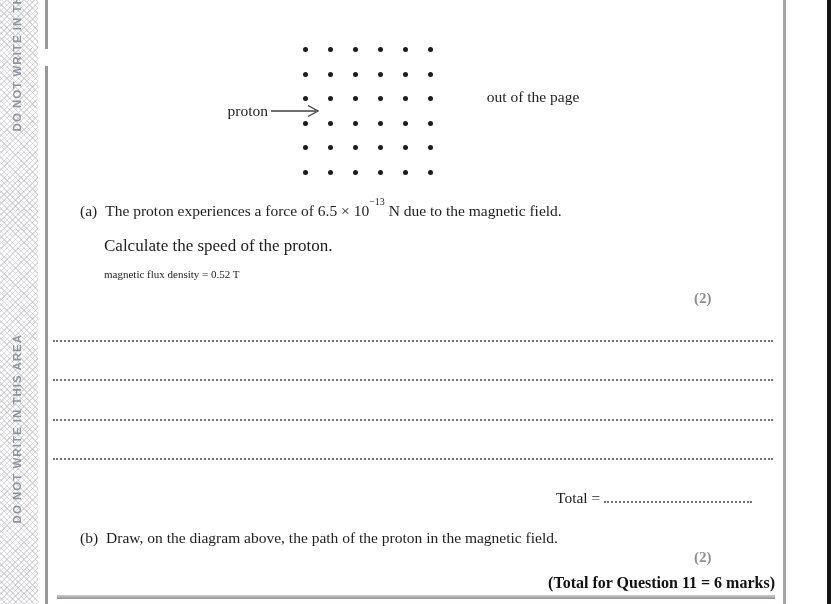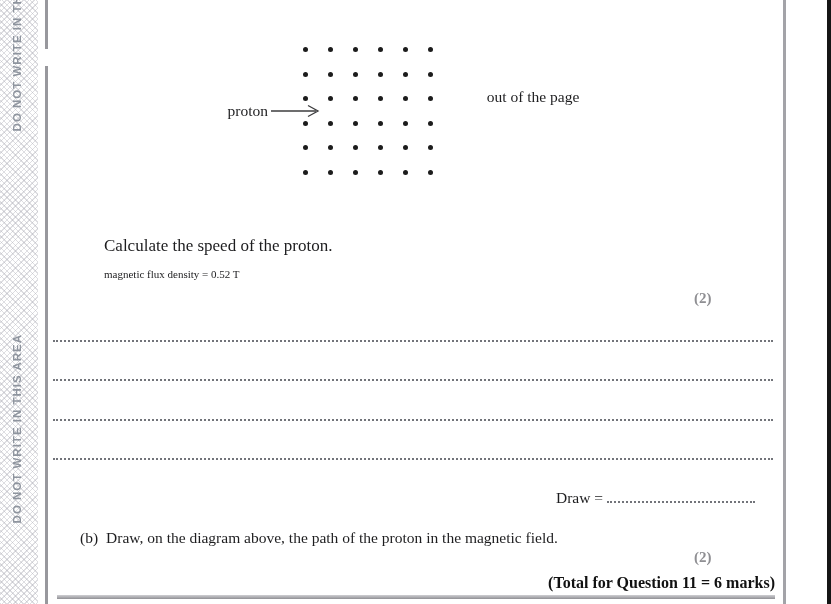--- a/index.html
+++ b/index.html
@@ -116,33 +116,36 @@
       <span class="dot" style="left: 50px; top: 123px;"></span>
       <span class="dot" style="left: 75px; top: 123px;"></span>
       <span class="dot" style="left: 100px; top: 123px;"></span>
       <span class="dot" style="left: 125px; top: 123px;"></span>
     </div>
 
   <div class="field-label">
     <div>out of the page</div>
   </div>
 
+  <div class="para para-a">
+    <span class="plabel">(a)</span><span>The proton experiences a force of 6.5 × 10</span><sup class="exp">−13</sup><span> N due to the magnetic field.</span>
+  </div>
   <div class="calc">Calculate the speed of the proton.</div>
   <div class="given">magnetic flux density = 0.52 T</div>
   <div class="marks marks-a">(2)</div>
 
   <div class="answer-lines">
       <div class="answer-line" style="top: 0px;"></div>
       <div class="answer-line" style="top: 39.4px;"></div>
       <div class="answer-line" style="top: 78.8px;"></div>
       <div class="answer-line" style="top: 118.2px;"></div>
     </div>
 
   <div class="speed-row">
-    <span>Draw =</span><span class="speed-dots"></span>
+    <span>Total =</span><span class="speed-dots"></span>
   </div>
 
   <div class="para para-b">
     <span class="plabel">(b)</span><span>Draw, on the diagram above, the path of the proton in the magnetic field.</span>
   </div>
   <div class="marks marks-b">(2)</div>
 
   <div class="total">(Total for Question 11 = 6 marks)</div>
   <div class="bottom-rule"></div>
 

